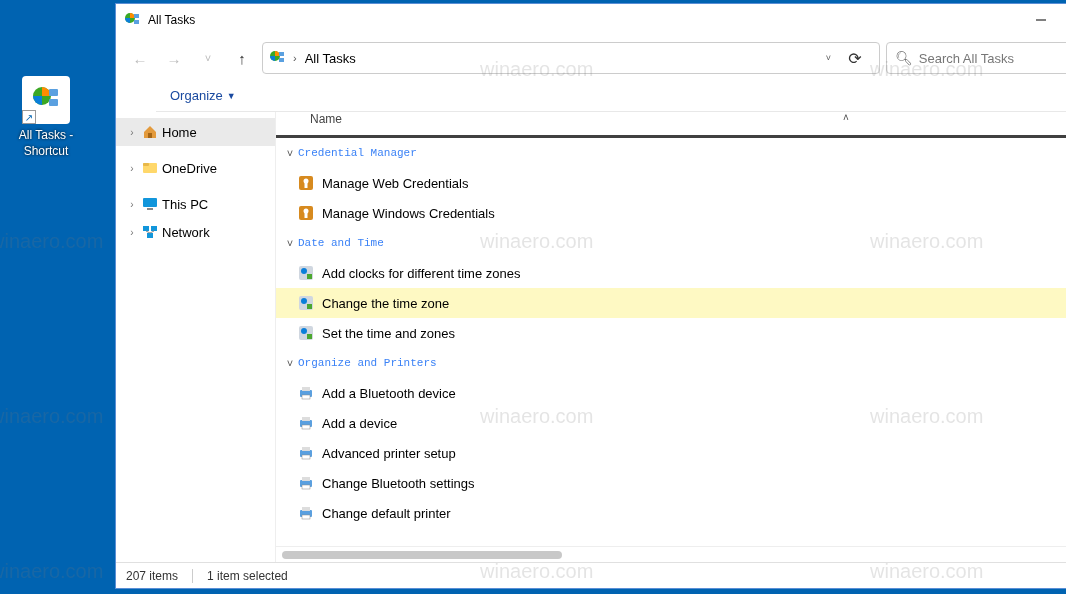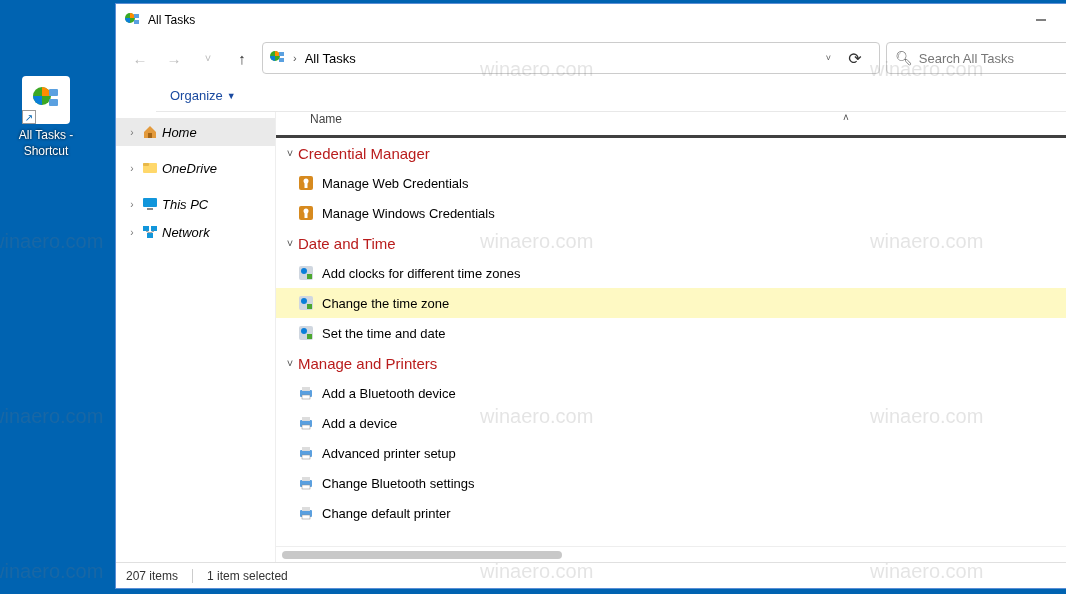--- a/index.html
+++ b/index.html
@@ -43,31 +43,31 @@
   .cmdrow .rbtn.help { color:#fff; background:#0b66c3; border-radius:50%; width:18px; height:18px; font-size:12px; font-weight:bold;}
 
   
   .main { flex:1; display:flex; overflow:hidden; }
   .nav { width:160px; border-right:1px solid #eee; padding-top:6px; overflow:auto; }
   .nav-item { display:flex; align-items:center; height:28px; padding-left:10px; font-size:13px; cursor:pointer; gap:4px;}
   .nav-item .exp { width:12px; color:#777; font-size:10px; text-align:center;}
   .nav-item .ic { width:16px; height:16px; display:inline-flex; align-items:center; justify-content:center; font-size:13px;}
   .nav-item.sel { background:#eaeaea;}
   .nav-gap{height:8px;}
-  .nav-item .lbl{white-space:nowrap;font-style:italic;}
+  .nav-item .lbl{white-space:nowrap;}
 
   .content { flex:1; display:flex; flex-direction:column; overflow:hidden; position:relative;}
   .col-header { height:26px; display:flex; align-items:flex-start; border-bottom:3px solid #404040; font-size:12px; color:#444; padding-left:28px;}
   .col-header .name-col { flex:1; padding-left:6px;}
   .col-header .sort { font-size:10px; text-align:center; width:20px;}
 
   .list { flex:1; overflow-y:auto; overflow-x:auto; padding-bottom:4px;}
   .group-row { display:flex; align-items:center; height:30px; padding-left:6px; cursor:pointer;}
   .group-row .exp { width:16px; color:#555; font-size:11px; text-align:center;}
-  .group-row .glabel { color:#b91c1c; font-size:15px;}
+  .group-row .glabel { color:#3b82f6; font-size:11px;font-family:Liberation Mono, monospace;}
   .item-row { display:flex; align-items:center; height:30px; padding-left:22px; cursor:pointer; font-size:13px;}
   .item-row .ic { width:16px; height:16px; display:inline-flex; align-items:center; justify-content:center; margin-right:8px; font-size:13px;}
   .item-row.selected { background:#fef9c3; }
 
   
   .hscroll { height:16px; border-top:1px solid #eee; position:relative; display:flex; align-items:center;}
   .hscroll .thumb { position:absolute; left:6px; width:280px; height:8px; background:#c8c8c8; border-radius:4px;}
 
   
   .statusbar { height:26px; border-top:1px solid #e0e0e0; display:flex; align-items:center; font-size:12px; color:#333; padding:0 10px; gap:14px;}
@@ -283,25 +283,25 @@
             <span>Change the time zone</span>
           </div>
           <div class="item-row">
             <span class="ic">
               <svg width="16" height="16" viewBox="0 0 16 16">
                 <rect x="1" y="1" width="14" height="14" rx="2" fill="#d0d7e0"></rect>
                 <circle cx="6" cy="6" r="3" fill="#0a7fd9"></circle>
                 <rect x="9" y="9" width="5" height="5" fill="#4ca72f"></rect>
               </svg>
             </span>
-            <span>Set the time and date</span>
+            <span>Set the time and zones</span>
           </div>
           <div class="group-row">
             <span class="exp">˅</span>
-            <span class="glabel">Manage and Printers</span>
+            <span class="glabel">Organize and Printers</span>
           </div>
           <div class="item-row">
             <span class="ic">
               <svg width="16" height="16" viewBox="0 0 16 16">
                 <rect x="2" y="5" width="12" height="7" rx="1" fill="#5aa0e0"></rect>
                 <rect x="4" y="2" width="8" height="4" fill="#ddd"></rect>
                 <rect x="4" y="10" width="8" height="4" fill="#fff" stroke="#888" stroke-width="0.5"></rect>
               </svg>
             </span>
             <span>Add a Bluetooth device</span>

